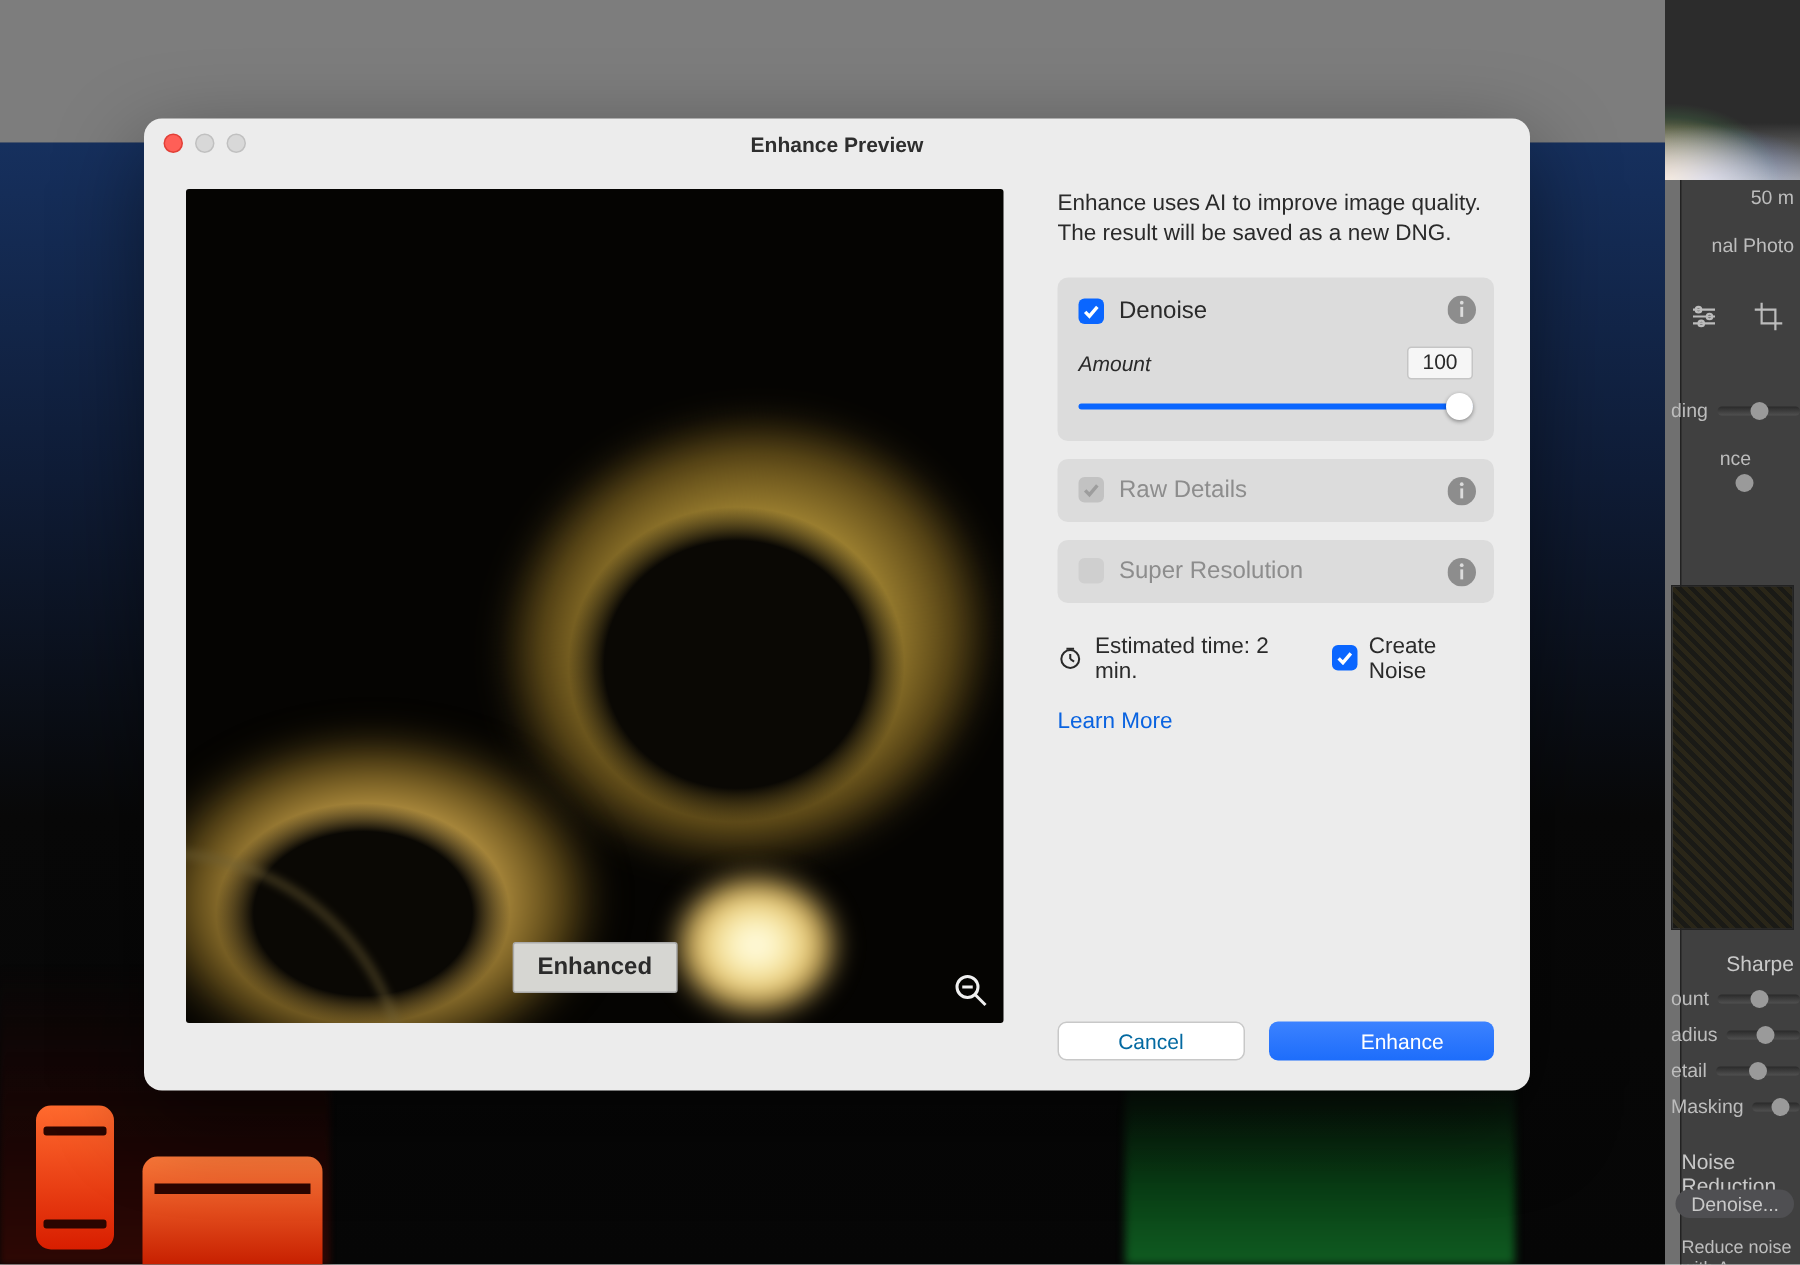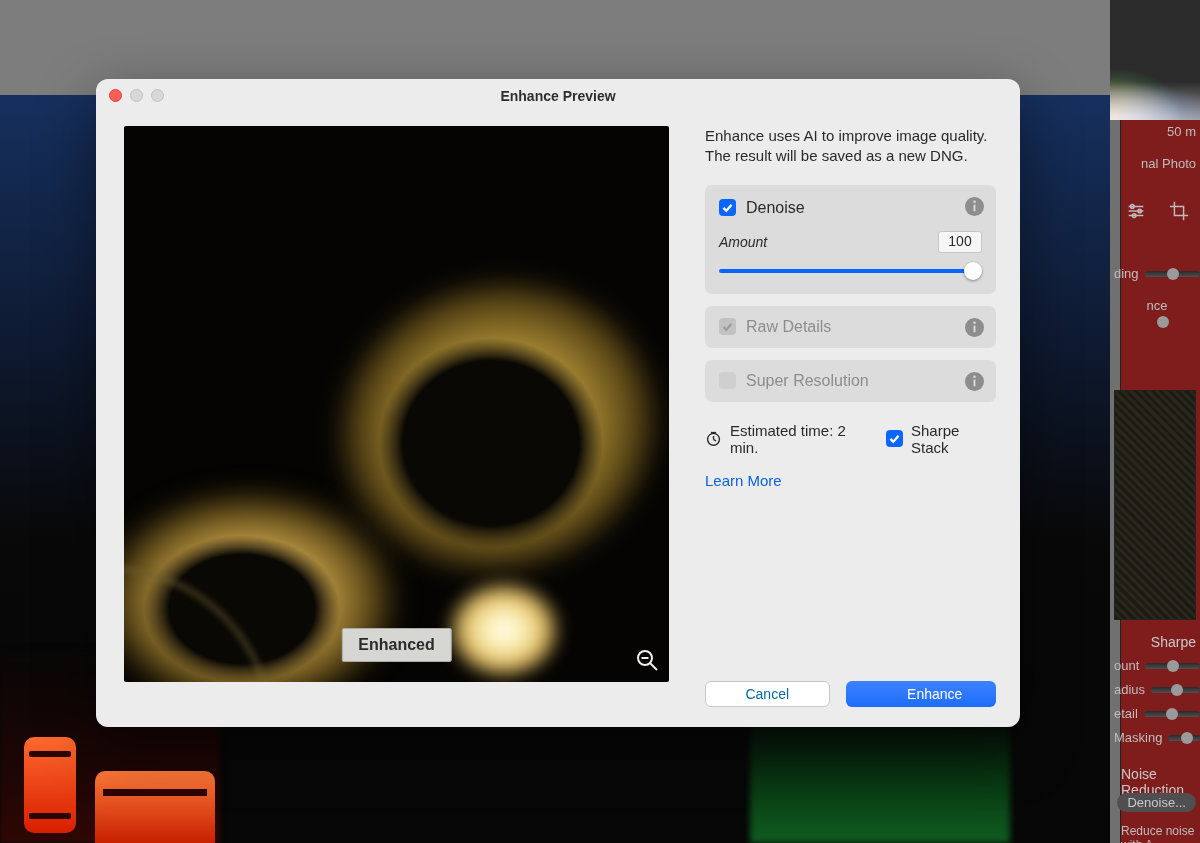--- a/index.html
+++ b/index.html
@@ -10,21 +10,21 @@
   .bg-photo { position:absolute; left:0; top:95px; width:1110px; bottom:0; background: linear-gradient(to bottom,#16305e 0%,#0f1c36 30%,#080808 60%,#060606 100%); }
   .lights-green { position:absolute; right:100px; bottom:0; width:260px; height:130px; background:linear-gradient(to top,#1ab23d 0%,#0c7523 40%,transparent 100%); filter:blur(3px); opacity:.5; }
   .lights-red { position:absolute; left:0; bottom:0; width:220px; height:200px; background:linear-gradient(to top,#4a0a04 0%,#2a0604 40%,transparent 100%); opacity:.6; filter:blur(2px); }
   .red-lantern1 { position:absolute; left:24px; bottom:10px; width:52px; height:96px; border-radius:10px; background:linear-gradient(#ff6a2e,#d81e00); }
   .red-lantern1::before,
   .red-lantern1::after{content:"";position:absolute;left:5px;right:5px;height:6px;background:#2a0500;border-radius:2px;}
   .red-lantern1::before{top:14px}
   .red-lantern1::after{bottom:14px}
   .red-lantern2 { position:absolute; left:95px; bottom:0; width:120px; height:72px; border-radius:10px 10px 0 0; background:linear-gradient(#ff7a3a,#c72000); }
   .red-lantern2::before{content:"";position:absolute;left:8px;right:8px;top:18px;height:7px;background:#2c0500;}
-  .bg-panel { position:absolute; right:0; top:0; width:80px; bottom:0; background:#7f1d1d; border-left:1px solid #222; }
+  .bg-panel { position:absolute; right:0; top:0; width:80px; bottom:0; background:#404040; border-left:1px solid #222; }
   .bg-hist { position:absolute; right:0; top:0; width:90px; height:120px; background:#2c2c2c; overflow:hidden; }
   .hist-red,.hist-green,.hist-blue,.hist-gray{position:absolute;bottom:0;left:0;right:0;mix-blend-mode:screen;}
   .hist-gray{height:38px;background:linear-gradient(to top,#888,transparent);}
   .hist-red{height:80px;background:radial-gradient(120px 70px at 0% 100%,#d84032,transparent 60%);}
   .hist-green{height:95px;background:radial-gradient(120px 85px at 5% 100%,#3aa040,transparent 60%);}
   .hist-blue{height:70px;background:radial-gradient(140px 60px at 30% 100%,#2e4eb0,transparent 60%);}
   .bg-panel-text { position:absolute; color:#bdbdbd; font-size:13px; right:4px; }
   .bg-slider-row { position:absolute; right:0; width:86px; display:flex; align-items:center; color:#bdbdbd; font-size:13px; gap:6px; }
   .mini-slider{flex:1; height:6px;border-radius:3px;background:linear-gradient(#2a2a2a,#505050);position:relative;}
   .mini-slider::after{content:"";position:absolute;top:-3px;left:40%;width:12px;height:12px;border-radius:50%;background:#9a9a9a;}
@@ -251,21 +251,21 @@
               <path d="M10 3l0 1.2"></path>
             </svg>
         </span>
         <span>Estimated time: 2 min.</span>
         <span class="spacer"></span>
         <span class="chk checked">
           <svg viewBox="0 0 16 16">
               <polyline points="3,8.5 6.5,12 13,4.5"></polyline>
             </svg>
         </span>
-        <span>Sharpe Stack</span>
+        <span>Create Noise</span>
       </div>
 
       <div class="learn">Learn More</div>
 
       <div class="btn-row">
         <div class="btn cancel">Cancel</div>
         <div class="btn primary">Enhance</div>
       </div>
     </div>
   </div>

